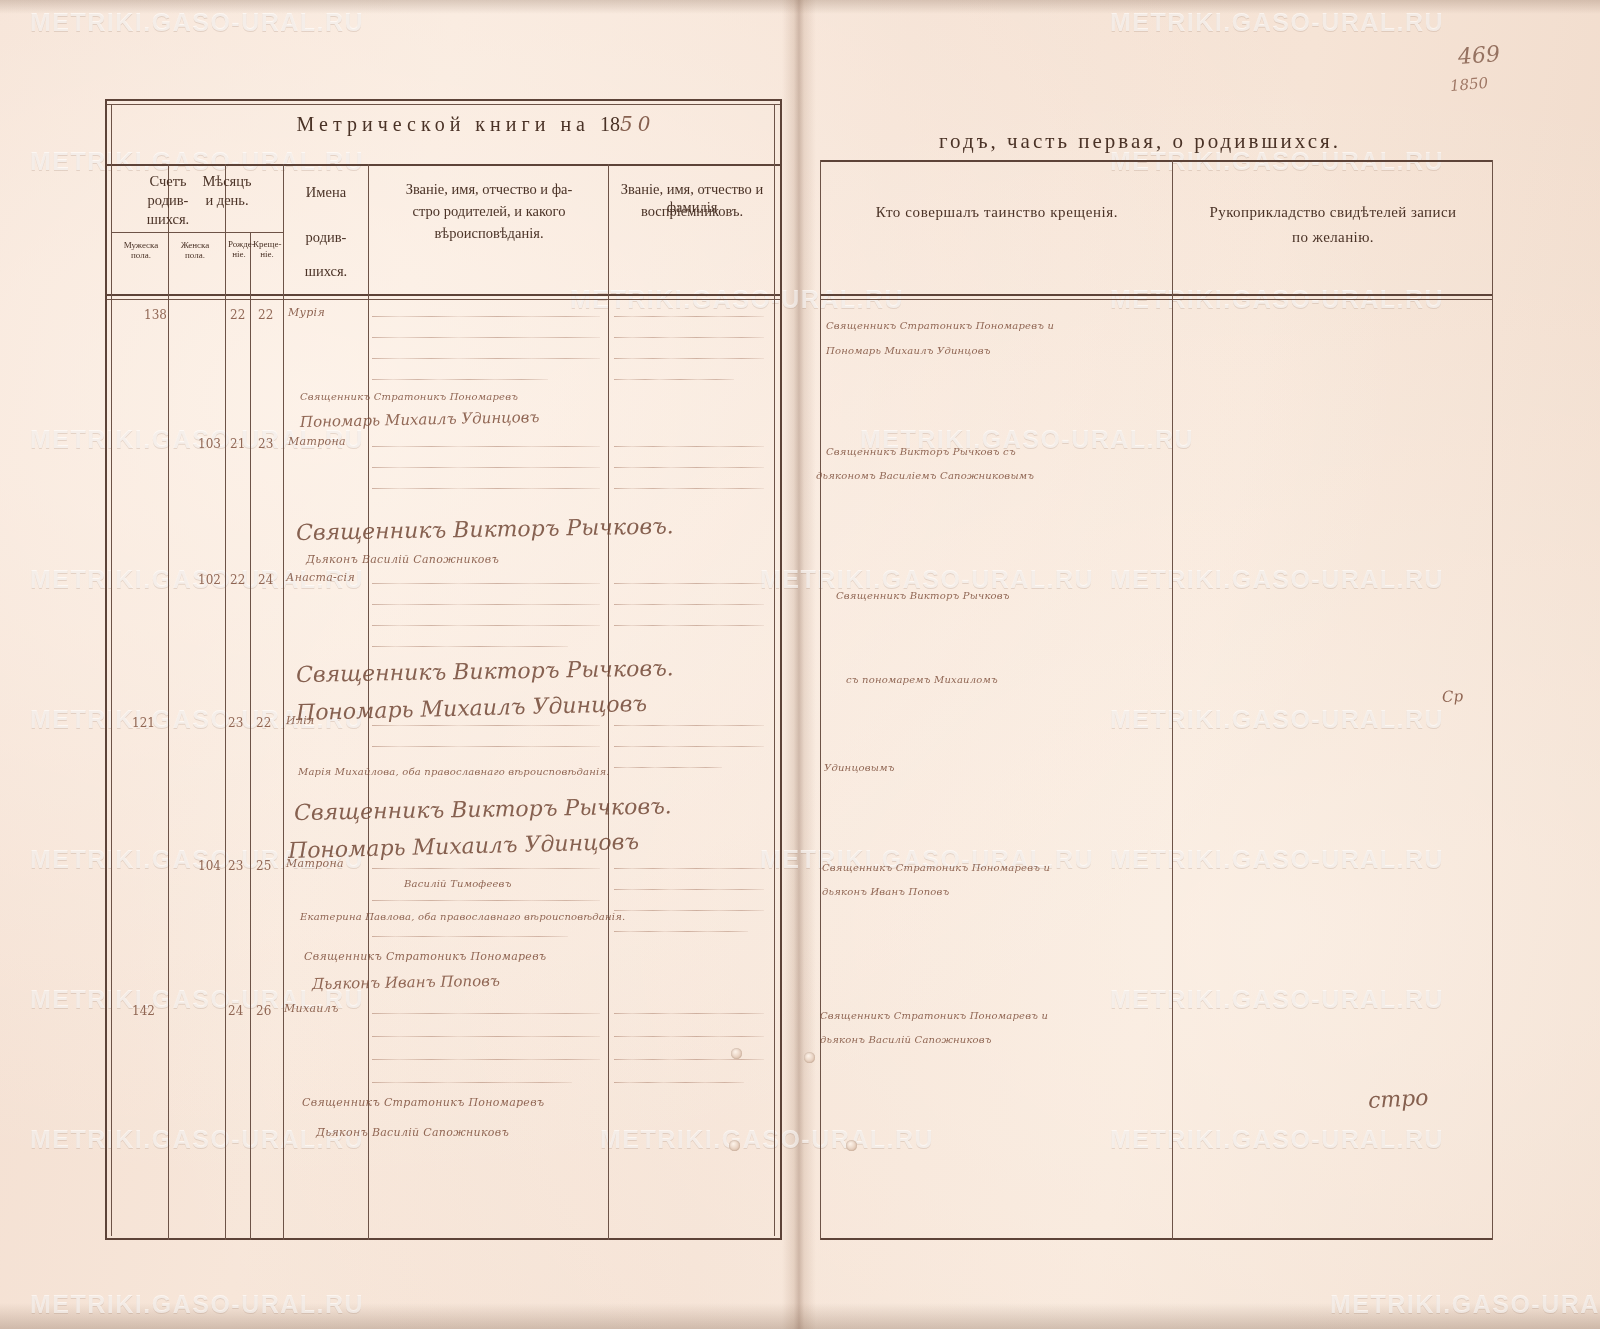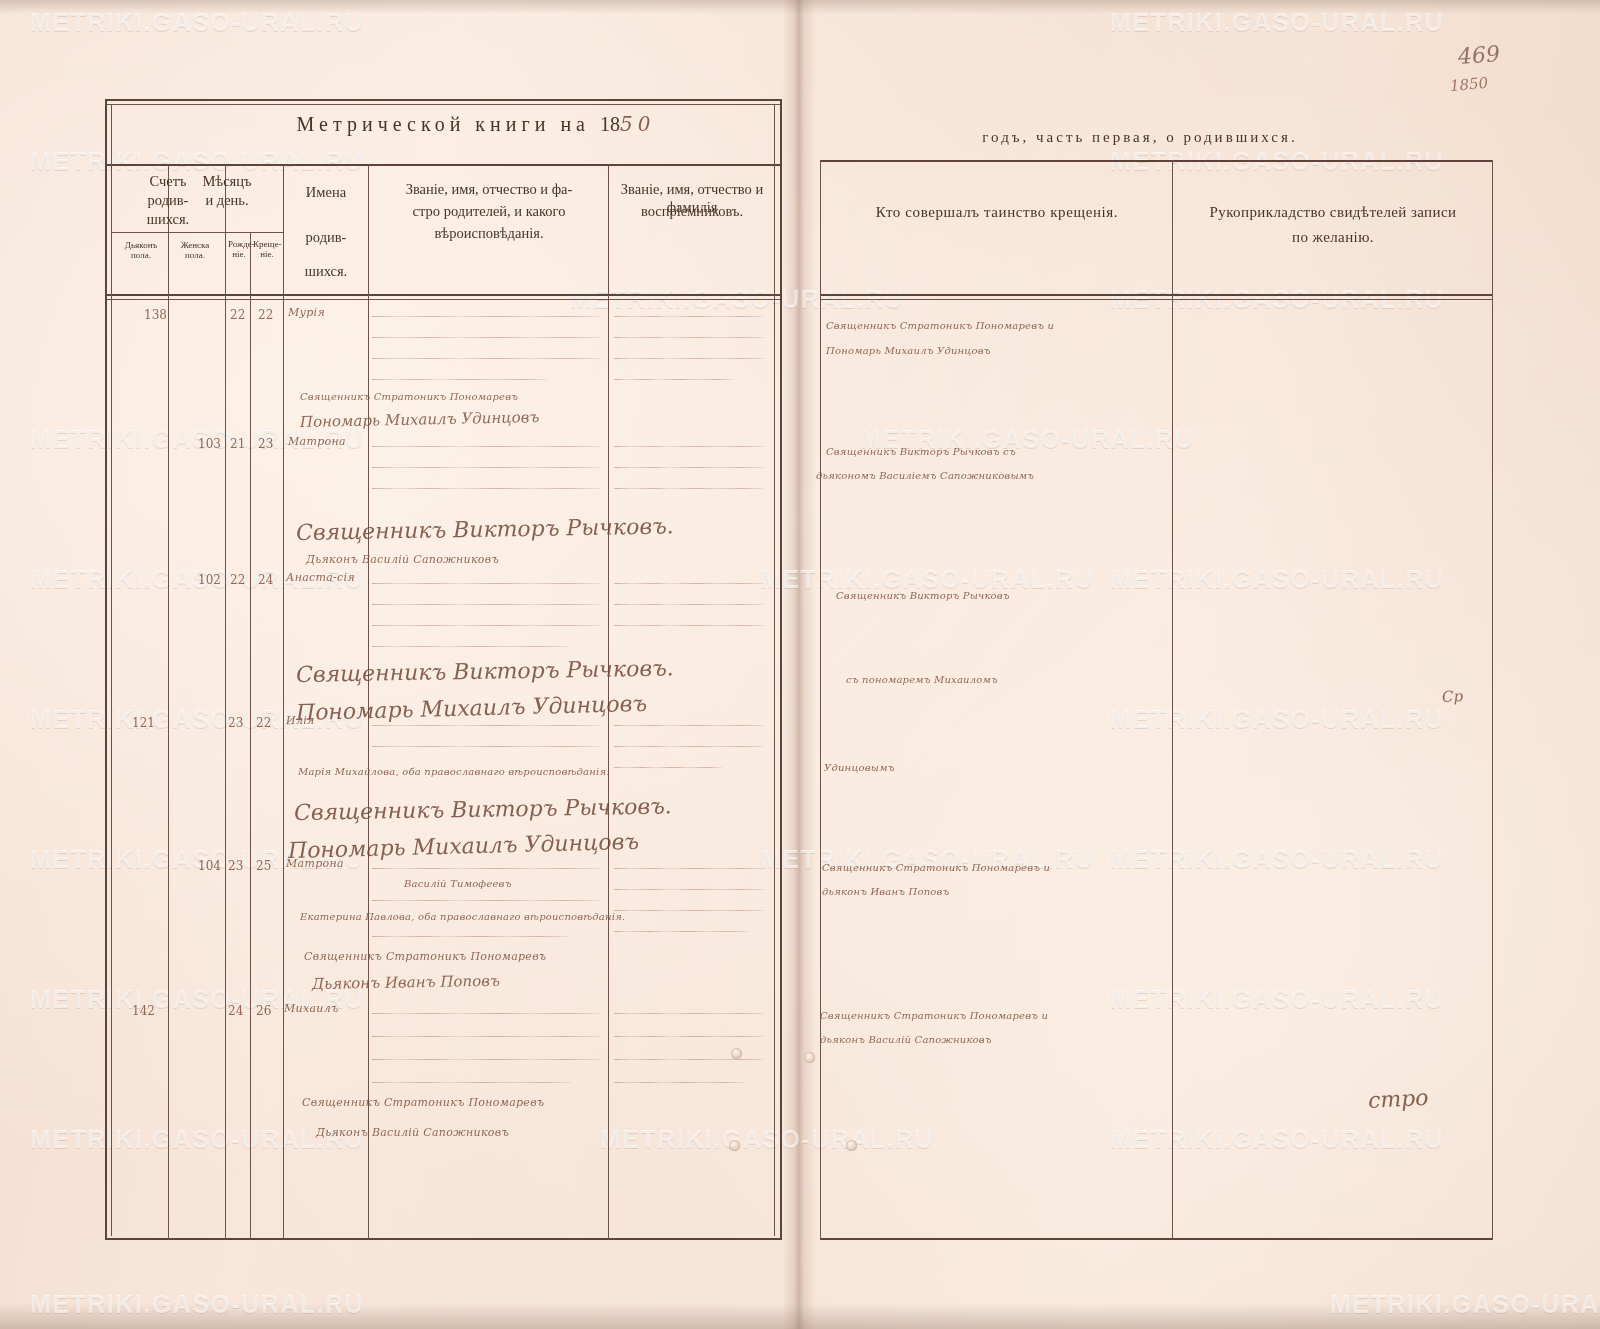--- a/index.html
+++ b/index.html
@@ -60,21 +60,21 @@
     text-align:center;
     line-height:1.25;
   }
   #title-left{
     left:196px;top:112px;width:560px;
     font-size:20px;letter-spacing:5px;
   }
   #title-left .yr{letter-spacing:0px;}
   #title-right{
     left:830px;top:128px;width:620px;
-    font-size:15px;letter-spacing:3px;
+    font-size:21px;letter-spacing:3px;
   }
   .colhd{font-size:14.5px;color:#4b3327;}
 
   
   .hw{
     position:absolute;
     font-family:"DejaVu Serif", serif;
     color:#7a4a36;
     font-style:italic;
     white-space:nowrap;
@@ -179,21 +179,21 @@
 <div class="hd" id="title-left">
   <span>Метрической  книги  на</span>
   <span class="yr">18</span><span class="hw" style="position:relative;left:0;top:0;font-size:20px;font-style:italic;color:#6d4230;display:inline;">50</span>
 </div>
 <div class="hd" id="title-right">годъ,  часть  первая,  о  родившихся.</div>
 
 <div class="hd colhd" style="left:112px;top:172px;width:112px">Счетъ</div>
 <div class="hd colhd" style="left:112px;top:191px;width:112px">родив-</div>
 <div class="hd colhd" style="left:112px;top:210px;width:112px">шихся.</div>
 
-<div class="hd" style="left:119px;top:240px;width:44px;font-size:9px;line-height:1.15;">Дьяконъ пола.</div>
+<div class="hd" style="left:119px;top:240px;width:44px;font-size:9px;line-height:1.15;">Мужеска пола.</div>
 <div class="hd" style="left:172px;top:240px;width:46px;font-size:9px;line-height:1.15;">Женска пола.</div>
 
 <div class="hd colhd" style="left:175px;top:172px;width:104px">Мѣсяцъ</div>
 <div class="hd colhd" style="left:175px;top:191px;width:104px">и день.</div>
 <div class="hd" style="left:228px;top:240px;width:22px;font-size:9px;line-height:1.1;">Рожде-нiе.</div>
 <div class="hd" style="left:253px;top:240px;width:28px;font-size:9px;line-height:1.1;">Креще-нiе.</div>
 
 <div class="hd colhd" style="left:286px;top:183px;width:80px">Имена</div>
 <div class="hd colhd" style="left:286px;top:228px;width:80px">родив-</div>
 <div class="hd colhd" style="left:286px;top:262px;width:80px">шихся.</div>

